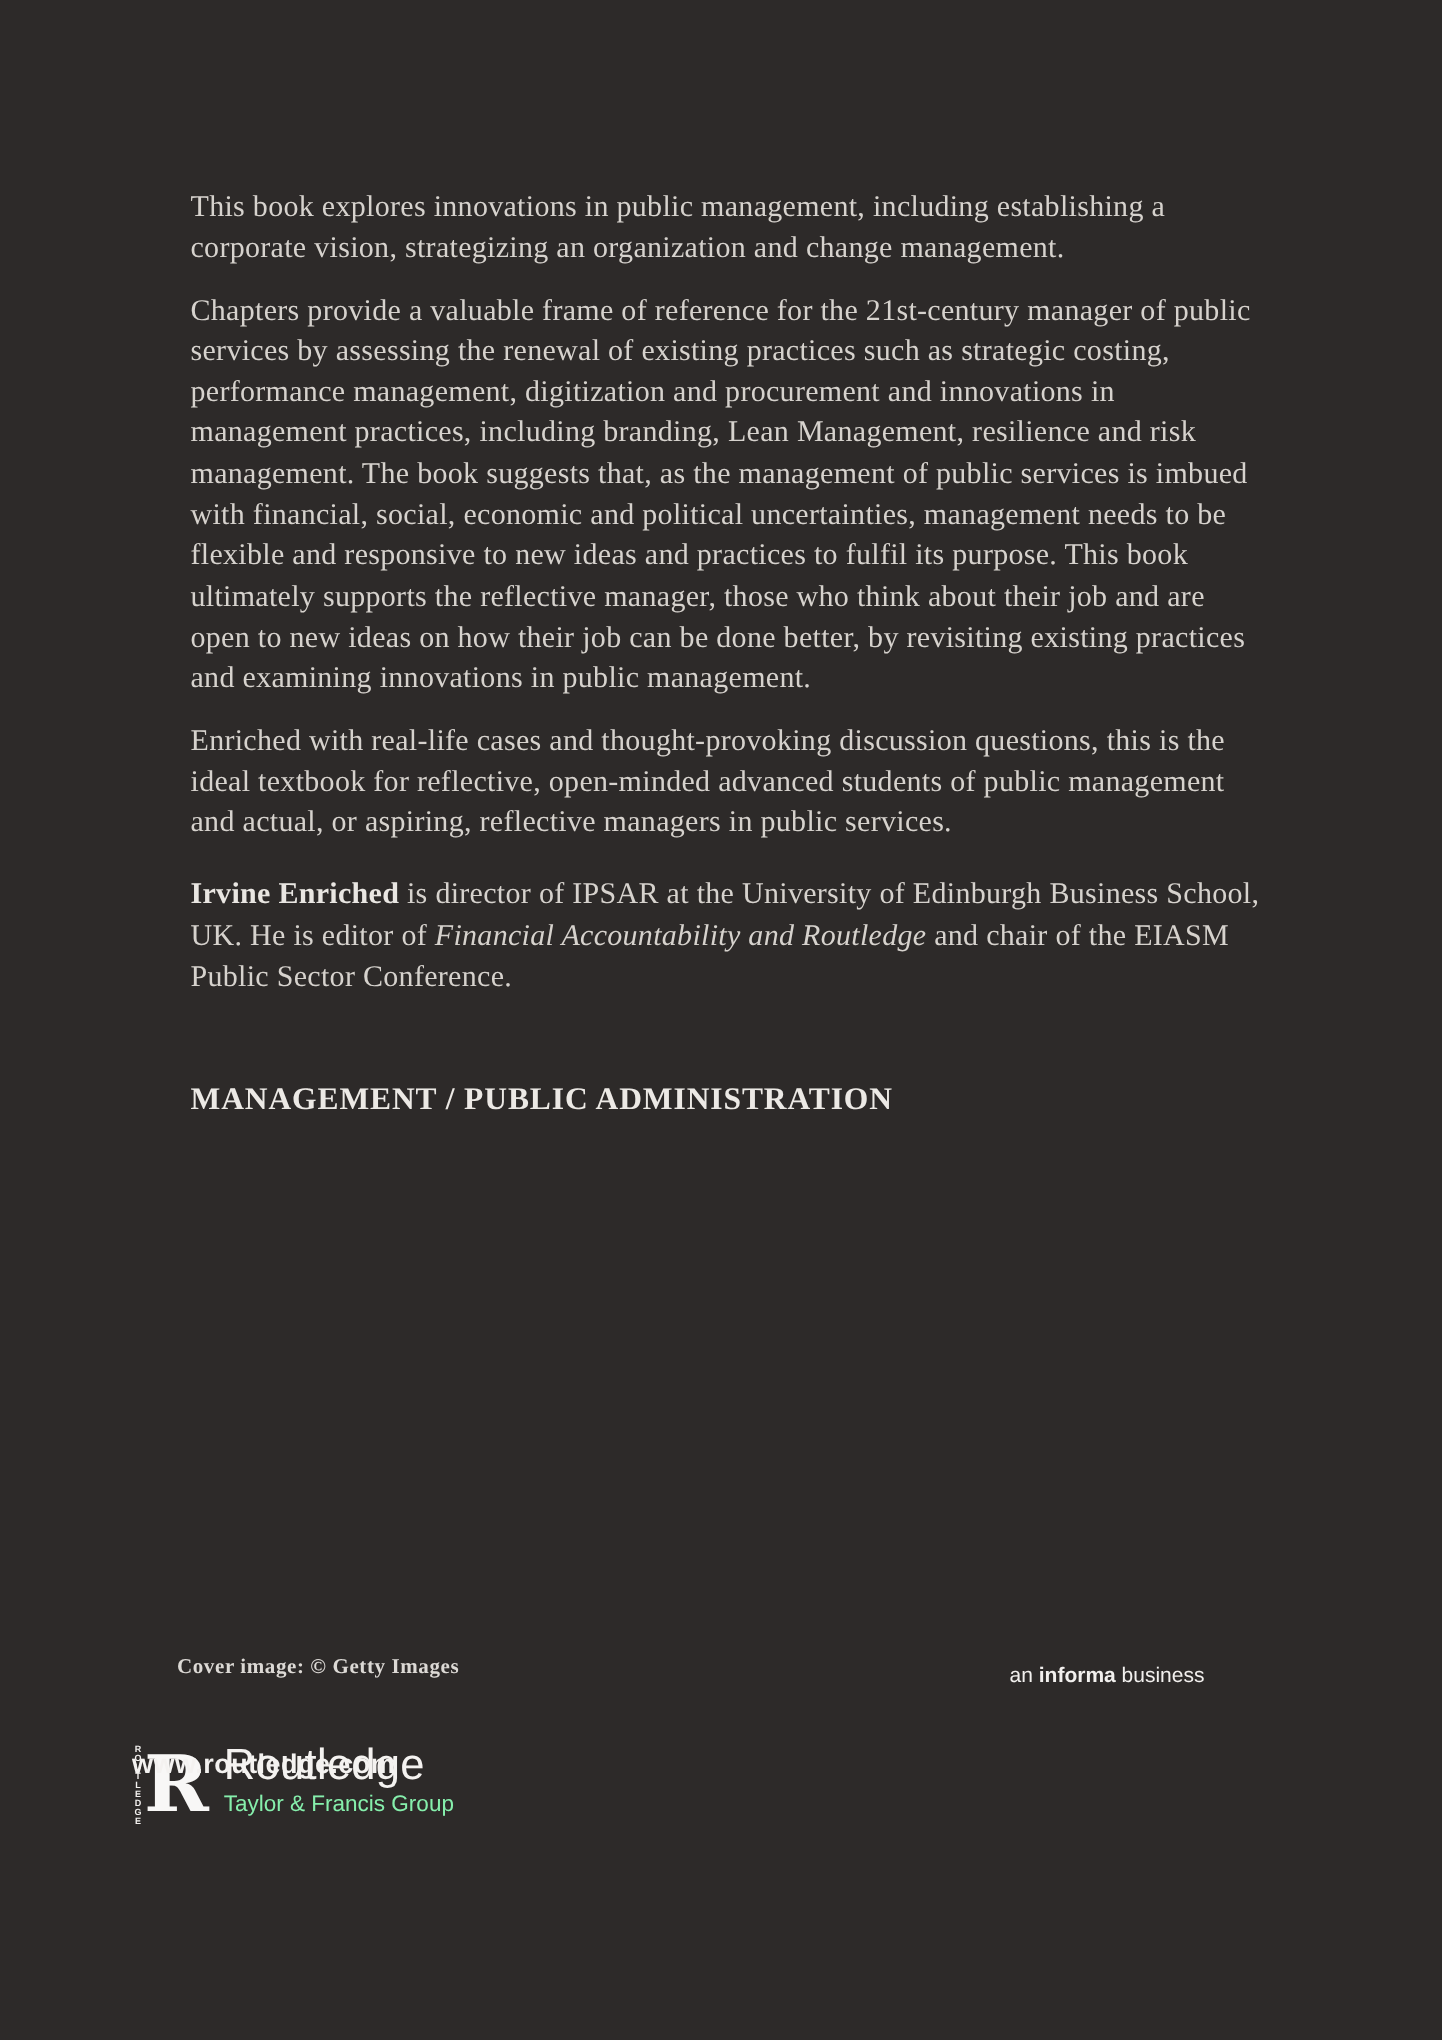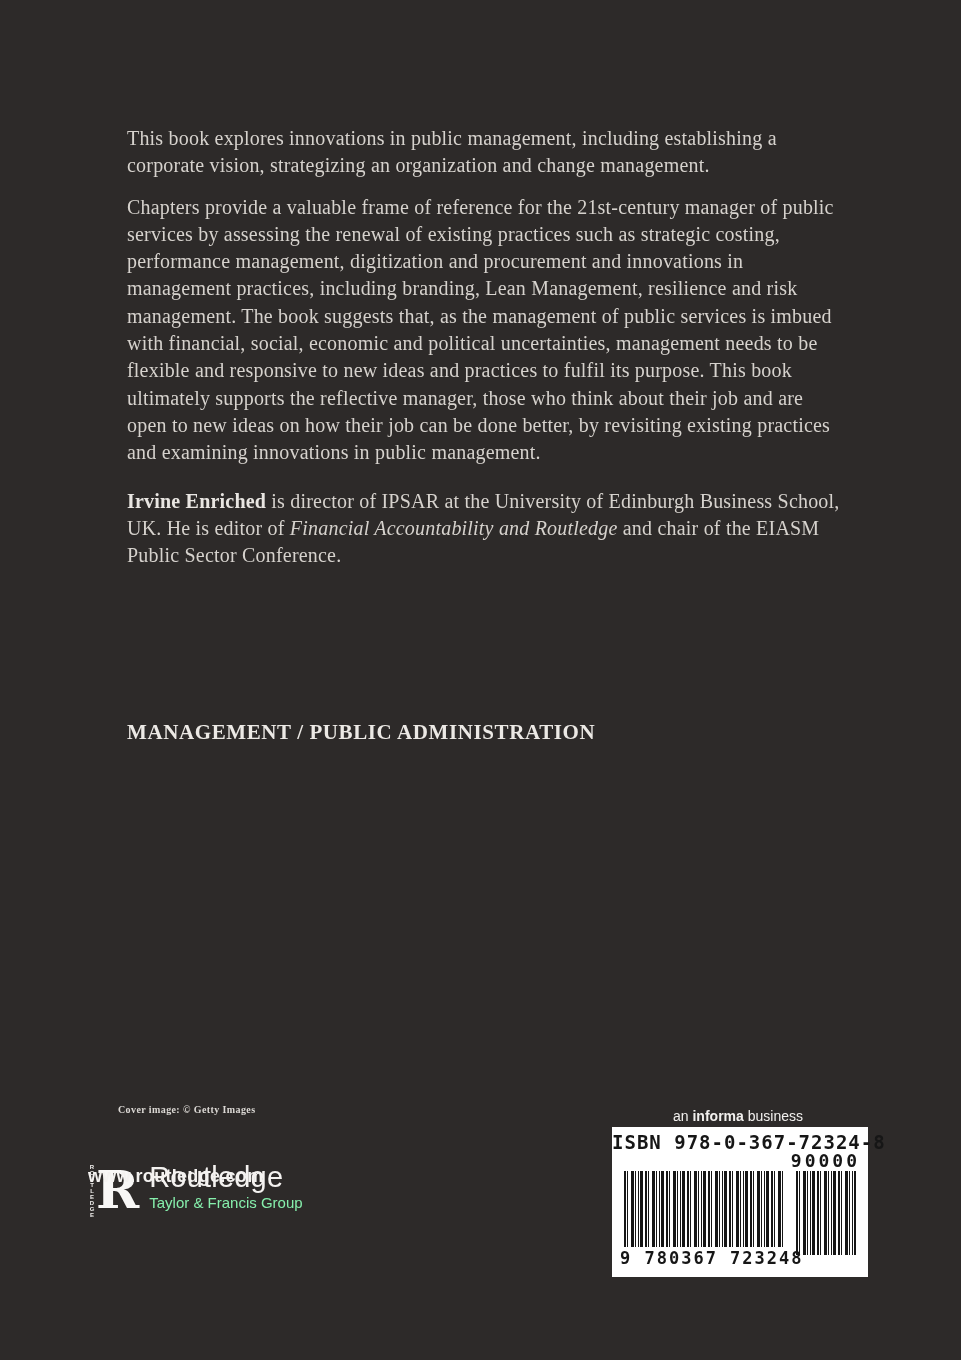--- a/index.html
+++ b/index.html
@@ -23,21 +23,21 @@
   .blurb .author-name{font-weight:bold;color:#e9e6e2;}
   .blurb .journal{font-style:italic;}
   .category{
     position:absolute;left:127px;top:720px;
     color:#ece9e5;font-size:21px;font-weight:bold;
     letter-spacing:0.6px;
   }
   
   .credit{
     position:absolute;left:118px;top:1104px;
-    color:#dcd9d5;font-size:10px;font-weight:bold;
+    color:#dcd9d5;font-size:14px;font-weight:bold;
     letter-spacing:0.4px;
   }
   
   .informa{
     position:absolute;left:612px;top:1108px;width:252px;
     text-align:center;color:#f2f0ee;
     font-family:"Liberation Sans", sans-serif;
     font-size:14px;
   }
   .informa b{font-weight:bold;}
@@ -111,38 +111,32 @@
   }
 </style>
 </head>
 <body>
 
 <div class="cover">
 
   <div class="blurb">
     <p>This book explores innovations in public management, including establishing a corporate vision, strategizing an organization and change management.</p>
     <p>Chapters provide a valuable frame of reference for the 21st-century manager of public services by assessing the renewal of existing practices such as strategic costing, performance management, digitization and procurement and innovations in management practices, including branding, Lean Management, resilience and risk management. The book suggests that, as the management of public services is imbued with financial, social, economic and political uncertainties, management needs to be flexible and responsive to new ideas and practices to fulfil its purpose. This book ultimately supports the reflective manager, those who think about their job and are open to new ideas on how their job can be done better, by revisiting existing practices and examining innovations in public management.</p>
+    <p>Enriched with real-life cases and thought-provoking discussion questions, this is the ideal textbook for reflective, open-minded advanced students of public management and actual, or aspiring, reflective managers in public services.</p>
 
     <p class="bio"><span class="author-name">Irvine Enriched</span><span> is director of IPSAR at the University of Edinburgh Business School, UK. He is editor of </span><span class="journal">Financial Accountability and Routledge</span><span> and chair of the EIASM Public Sector Conference.</span></p>
 
   </div>
 
   <div class="category">MANAGEMENT / PUBLIC ADMINISTRATION</div>
 
   <div class="credit">Cover image: © Getty Images</div>
 
   <div class="informa"><span>an </span><b>informa</b><span> business</span></div>
 
-  <div class="barcode-box">
-    <div class="isbn-line">ISBN 978-0-367-72324-8</div>
-    <div class="price-code">90000</div>
-    <div class="bars bars-main"></div>
-    <div class="bars bars-supplement"></div>
-    <div class="barcode-digits">9 780367 723248</div>
-  </div>
 
   <div class="logo-row">
     <div class="logo-mark">
       <div class="logo-vertical">ROUTLEDGE</div>
       <div class="logo-r">R</div>
     </div>
     <div class="logo-names">
       <div class="logo-routledge">Routledge</div>
       <div class="logo-group">Taylor &amp; Francis Group</div>
     </div>

